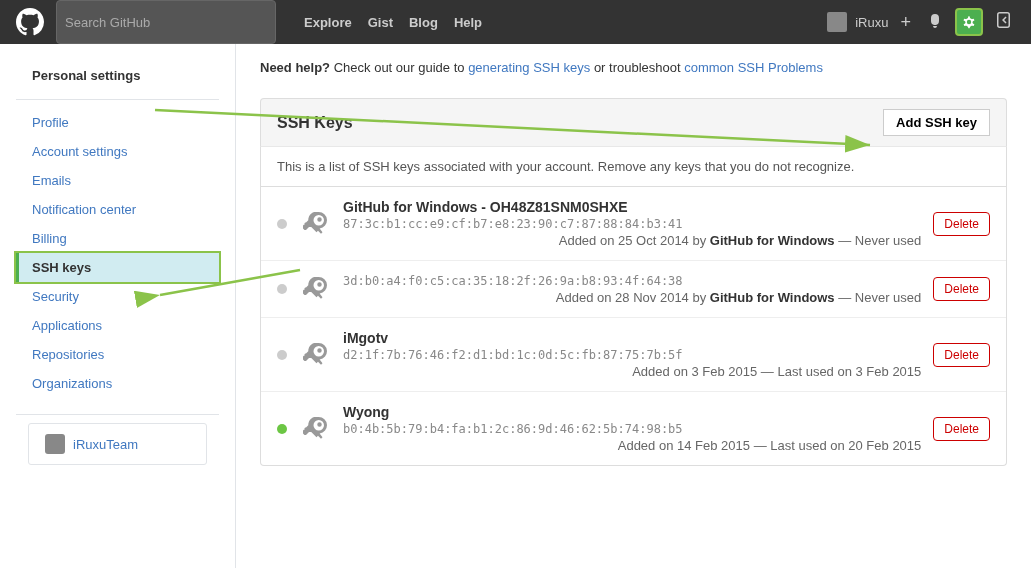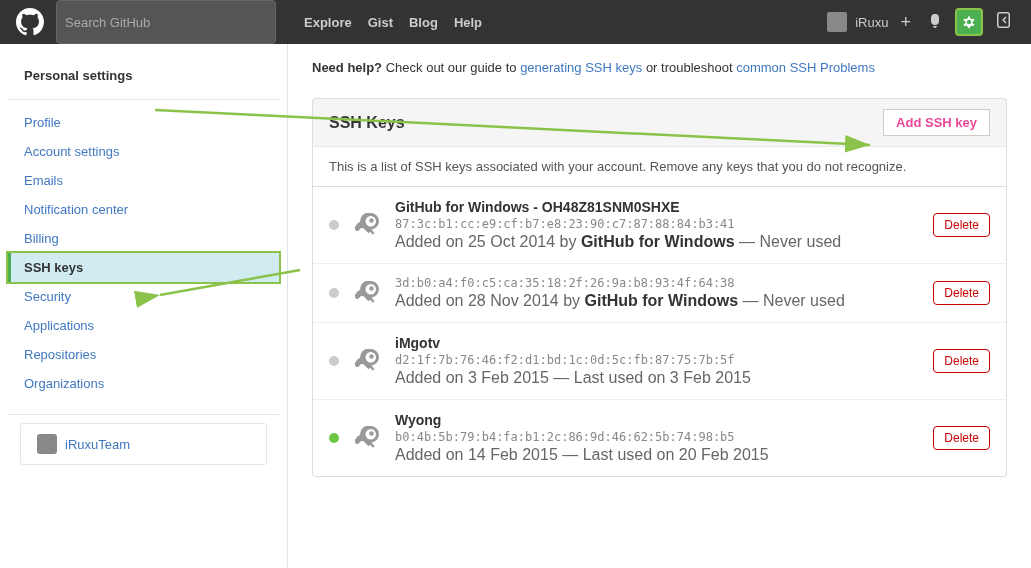--- a/index.html
+++ b/index.html
@@ -13,47 +13,47 @@
     .header-nav { display: flex; align-items: center; gap: 16px; margin-left: 16px; }
     .header-nav a { color: #ccc; text-decoration: none; font-size: 13px; font-weight: 600; }
     .header-right { margin-left: auto; display: flex; align-items: center; gap: 8px; }
     .header-icon-btn { background: none; border: none; color: #ccc; cursor: pointer; font-size: 16px; padding: 2px 4px; }
     .gear-icon { display: inline-block; width: 28px; height: 28px; background: #4caf50; border: 2px solid #8bc34a; border-radius: 4px; display: flex; align-items: center; justify-content: center; cursor: pointer; }
 
     
     .layout { display: flex; min-height: calc(100vh - 44px); }
 
     
-    .sidebar { width: 288px; flex-shrink: 0; border-right: 1px solid #e1e4e8; padding: 16px 8px; }
+    .sidebar { width: 236px; flex-shrink: 0; border-right: 1px solid #e1e4e8; padding: 16px 16px; }
     .sidebar-section-title { font-size: 13px; font-weight: 600; color: #333; padding: 8px 16px 8px 16px; }
     .sidebar-item { display: block; padding: 7px 16px; color: #4078c0; text-decoration: none; font-size: 13px; border-radius: 0; cursor: pointer; }
     .sidebar-item.active { background: #d1ecf1; color: #333; font-weight: 600; border-left: 3px solid #4caf50; padding-left: 13px; border-radius: 0; }
     .sidebar-divider { border: none; border-top: 1px solid #e1e4e8; margin: 8px 0; }
     .org-item { display: flex; align-items: center; gap: 8px; padding: 6px 16px; cursor: pointer; }
 
     
     .main { flex: 1; padding: 16px 24px; }
     .help-bar { font-size: 13px; margin-bottom: 23px; color: #333; }
     .help-bar a { color: #4078c0; text-decoration: none; }
     .help-bar strong { color: #333; }
 
     
     .section-header { display: flex; align-items: center; justify-content: space-between; background: #f5f5f5; border: 1px solid #ddd; border-bottom: none; padding: 10px 16px; border-radius: 4px 4px 0 0; }
     .section-title { font-size: 16px; font-weight: 600; color: #333; }
-    .btn-add { background: #fff; border: 1px solid #ccc; border-radius: 0; padding: 5px 12px; font-size: 13px; color: #ec4899; cursor: pointer; font-weight: 600; }
+    .btn-add { background: #fff; border: 1px solid #ccc; border-radius: 0; padding: 5px 12px; font-size: 13px; color: #000000; cursor: pointer; font-weight: 600; }
 
     .info-text { border: 1px solid #ddd; border-top: 1px solid #e8e8e8; padding: 12px 16px; background: #fff; font-size: 13px; color: #555; }
 
     .key-list { border: 1px solid #ddd; border-top: none; border-radius: 0 0 4px 4px; }
     .key-item { display: flex; align-items: center; padding: 12px 16px; border-top: 1px solid #eee; gap: 12px; }
     .key-item:first-child { border-top: none; }
     .key-info { flex: 1; }
     .key-name { font-size: 14px; font-weight: 600; color: #333; margin-bottom: 2px; }
     .key-fingerprint { font-family: monospace; font-size: 12px; color: #888; margin-bottom: 2px; }
-    .key-meta { font-size: 16px; color: #666; }
+    .key-meta { font-size: 13px; color: #666; text-align: right; }
     .key-meta strong { color: #333; }
     .btn-delete { background: #fff; border: 1px solid #c00; color: #c00; border-radius: 4px; padding: 4px 10px; font-size: 12px; cursor: pointer; }
 
     
     .arrows-overlay { position: fixed; top: 0; left: 0; width: 1031px; height: 568px; pointer-events: none; z-index: 999; }
 
     
     .org-settings-box { border: 1px solid #e1e4e8; border-radius: 3px; margin: 8px 0; }
     .org-settings-title { font-size: 13px; font-weight: 600; padding: 8px 12px; background: #f5f5f5; border-bottom: 1px solid #e1e4e8; border-radius: 3px 3px 0 0; }
     .org-settings-body { padding: 4px 0; }

